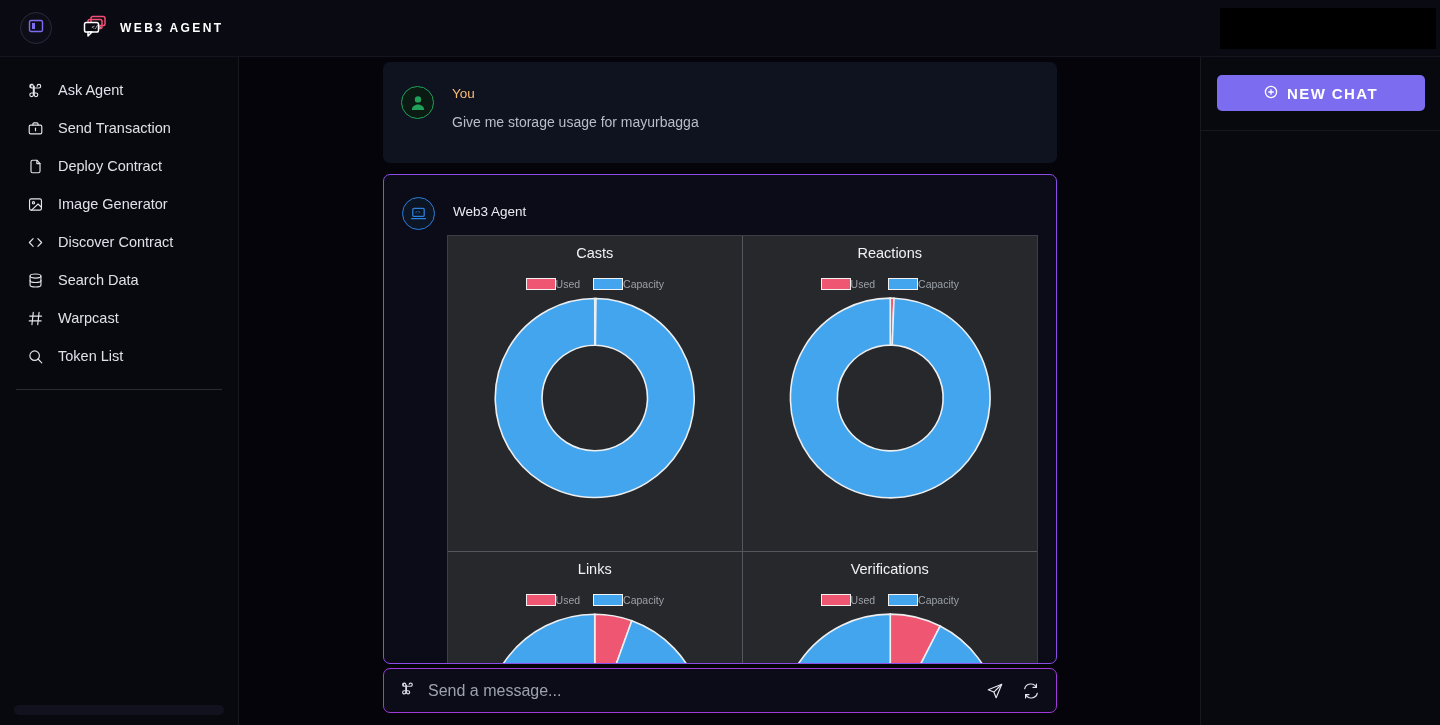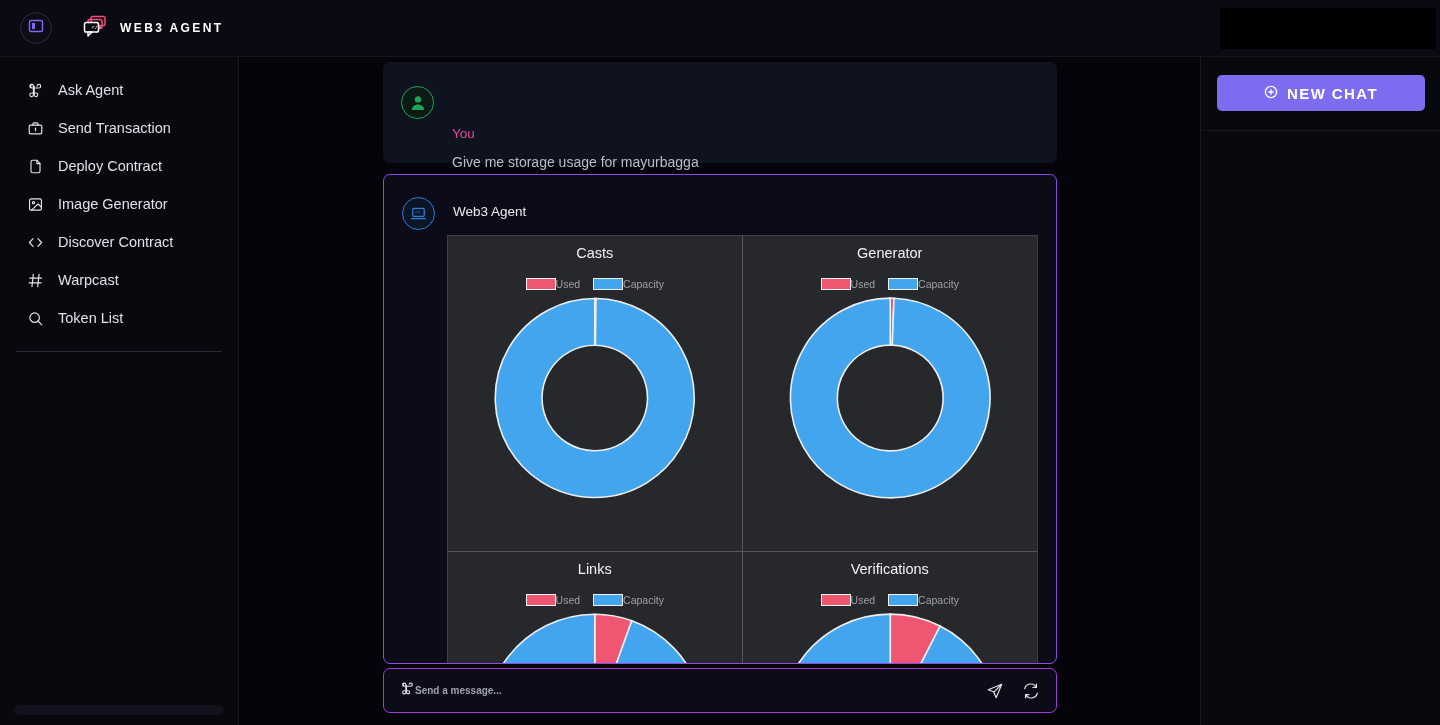--- a/index.html
+++ b/index.html
@@ -83,21 +83,21 @@
     background: #0f1320; border-radius: 7px;
     display: flex; padding: 24px 0 0 18px;
   }
   .avatar {
     width: 33px; height: 33px; border-radius: 50%;
     display: flex; align-items: center; justify-content: center; flex: none;
   }
   .avatar-user { border: 1.6px solid #21a05a; background: #0b1a12; }
   .avatar-agent { border: 1.6px solid #2a7fe0; background: #0b1524; }
   .msg-body { margin-left: 18px; }
-  .msg-name { color: #ec4899; font-size: 13.5px; margin-bottom: 13px; margin-top: 40px; }
+  .msg-name { color: #fdba74; font-size: 13.5px; margin-bottom: 13px; }
   .msg-text { color: #b9bdc9; font-size: 14px; }
 
   .msg-agent {
     position: absolute; left: 144px; top: 117px; width: 674px; height: 490px;
     background: #0b0c18;
     border: 1.4px solid #8b4ce8; border-radius: 7px;
     padding: 22px 0 0 18px; overflow: hidden;
   }
   .agent-head { display: flex; }
   .agent-name { color: #e9ebf2; font-size: 13.5px; margin-left: 18px; margin-top: 7px; }
@@ -141,23 +141,22 @@
   .input-bar {
     position: absolute; left: 383px; top: 668px; width: 674px; height: 45px;
     background: #0b0c18;
     border: 1.4px solid #a03ad8; border-radius: 7px;
     display: flex; align-items: center; padding: 0 16px;
     z-index: 10;
   }
   .cmd-icon { color: #d8dae2; flex: none; }
   .msg-input {
     flex: 1; background: transparent; border: none; outline: none;
-    color: #e8eaf0; font-size: 10px; margin-left: 0;
+    color: #e8eaf0; font-size: 16px; margin-left: 13px;
     font-family: "Liberation Sans", sans-serif;
-    font-weight: bold;
   }
   .msg-input::placeholder { color: #9ea2ae; }
   .input-actions { display: flex; align-items: center; gap: 18px; }
   .act-icon { color: #e3e5ec; cursor: pointer; display:flex; }
 </style>
 </head>
 <body>
 
 <div id="app">
 
@@ -229,20 +228,30 @@
             <svg width="17" height="17" viewBox="0 0 20 20" fill="none" stroke="currentColor" stroke-width="1.35" stroke-linecap="round" stroke-linejoin="round">
               <path d="M7.2 5.4 2.8 10l4.4 4.6"></path>
               <path d="M12.8 5.4 17.2 10l-4.4 4.6"></path>
             </svg>
           </span>
           <span class="nav-label">Discover Contract</span>
         </div>
         <div class="nav-item">
           <span class="nav-icon">
             <svg width="17" height="17" viewBox="0 0 20 20" fill="none" stroke="currentColor" stroke-width="1.35" stroke-linecap="round" stroke-linejoin="round">
+              <ellipse cx="10" cy="4.8" rx="6.4" ry="2.4"></ellipse>
+              <path d="M3.6 4.8v10.4c0 1.33 2.87 2.4 6.4 2.4s6.4-1.07 6.4-2.4V4.8"></path>
+              <path d="M3.6 10c0 1.33 2.87 2.4 6.4 2.4s6.4-1.07 6.4-2.4"></path>
+            </svg>
+          </span>
+          <span class="nav-label">Search Data</span>
+        </div>
+        <div class="nav-item">
+          <span class="nav-icon">
+            <svg width="17" height="17" viewBox="0 0 20 20" fill="none" stroke="currentColor" stroke-width="1.35" stroke-linecap="round" stroke-linejoin="round">
               <path d="M7.4 2.8 5.8 17.2M14.2 2.8l-1.6 14.4M3.2 7.2h14M2.6 12.8h14"></path>
             </svg>
           </span>
           <span class="nav-label">Warpcast</span>
         </div>
         <div class="nav-item">
           <span class="nav-icon">
             <svg width="17" height="17" viewBox="0 0 20 20" fill="none" stroke="currentColor" stroke-width="1.35" stroke-linecap="round" stroke-linejoin="round">
               <circle cx="9" cy="9" r="5.6"></circle>
               <path d="M13.2 13.2 17.4 17.4"></path>
@@ -308,21 +317,21 @@
               </div>
             </div>
             <div class="donut-wrap">
               <svg width="295" height="205" viewBox="0 0 295 205">
                 <path d="M 147.5 2 A 100 100 0 0 1 148.75660398833526 2.007895579618392 L 148.1660001138177 49.00418465719775 A 53 53 0 0 0 147.5 49 Z" fill="#ef5672" stroke="#eceef0" stroke-width="1.6"></path>
                 <path d="M 148.75660398833526 2.007895579618392 A 100 100 0 1 1 147.49999999999997 2 L 147.5 49 A 53 53 0 1 0 148.1660001138177 49.00418465719775 Z" fill="#42a5ee" stroke="#eceef0" stroke-width="1.6"></path>
               </svg>
             </div>
           </div>
           <div class="chart-cell">
-            <div class="chart-title">Generator</div>
+            <div class="chart-title">Reactions</div>
             <div class="legend">
               <div class="legend-item">
                 <span class="swatch" style="background:#ef5672"></span>
                 <span class="legend-label">Used</span>
               </div>
               <div class="legend-item">
                 <span class="swatch" style="background:#42a5ee"></span>
                 <span class="legend-label">Capacity</span>
               </div>
             </div>

